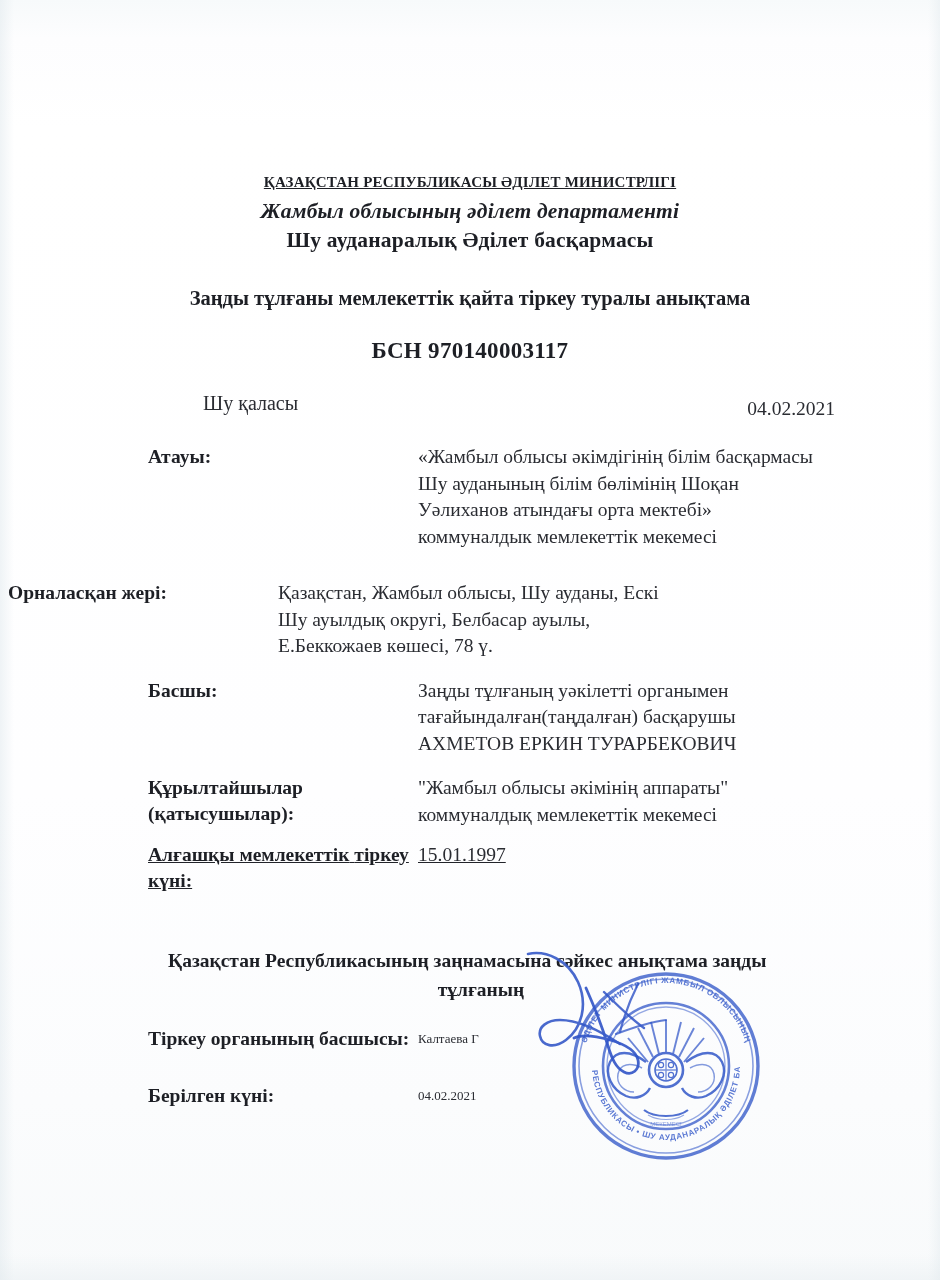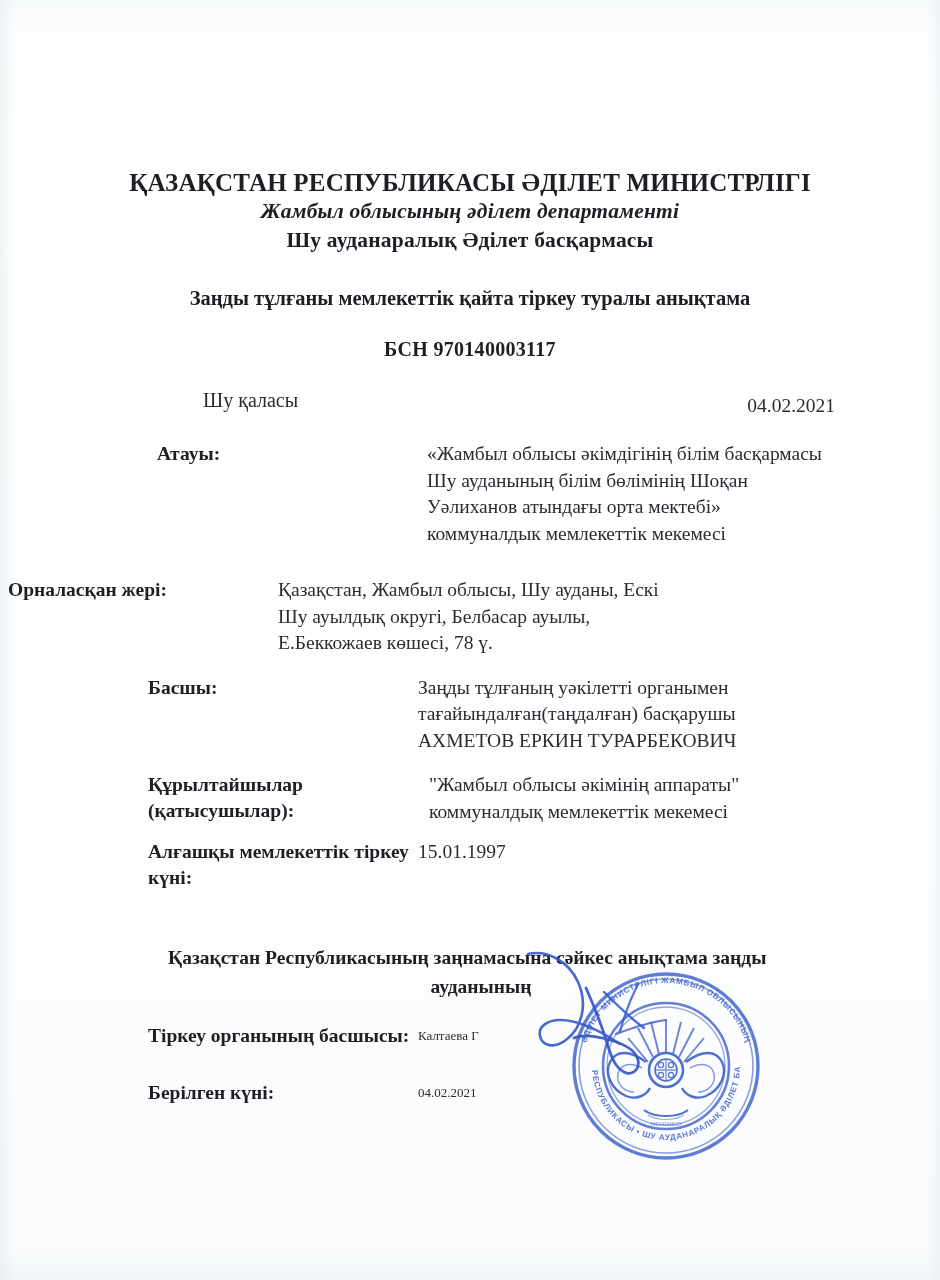--- a/index.html
+++ b/index.html
@@ -46,38 +46,38 @@
     text-align: center;
     padding-top: 168px;
   }
   .header-line {
     font-weight: bold;
     font-size: 21.5px;
     letter-spacing: .2px;
     line-height: 29px;
     color: #1d1f25;
   }
-  .header-line.l1 { font-size: 25px; }
+  .header-line.l1 { font-size: 15px; text-decoration: underline; }
   .header-line.l2 { font-size: 21.5px; font-style: italic; }
   .header-line.l3 { font-size: 21.5px; }
 
   .doc-title {
     margin-top: 29px;
     text-align: center;
     font-weight: bold;
     font-size: 20.5px;
     line-height: 28px;
     color: #1d1f25;
   }
 
   .bin-line {
     margin-top: 26px;
     text-align: center;
     font-weight: bold;
-    font-size: 20px;
+    font-size: 23px;
     letter-spacing: .3px;
     color: #1d1f25;
   }
 
   
   .city-date {
     position: relative;
     margin-top: 28px;
     height: 30px;
   }
@@ -119,25 +119,25 @@
   }
   .row .value {
     flex: 1 1 auto;
     font-size: 19.5px;
     line-height: 26.5px;
     color: #2a2c32;
     max-width: 485px;
   }
   .row .value .vline { display: block; white-space: nowrap; }
 
-  .row.r-name     { margin-bottom: 30px; margin-left: 9px; }
+  .row.r-name     { margin-bottom: 30px; }
   .row.r-address  { margin-bottom: 18px; padding-left: 8px; }
   .row.r-head     { margin-bottom: 18px; }
-  .row.r-founders { margin-bottom: 14px; gap: 11px; }
-  .row.r-regdate  { margin-bottom: 0; }
+  .row.r-founders { margin-bottom: 14px; }
+  .row.r-regdate  { margin-bottom: 0; text-decoration: underline; }
 
   
   .statement {
     margin-top: 52px;
     padding: 0 96px 0 118px;
     text-align: center;
     font-weight: bold;
     font-size: 19.5px;
     line-height: 29px;
     color: #1d1f25;
@@ -249,21 +249,21 @@
           <span class="vline">Алғашқы мемлекеттік</span>
           <span class="vline">тіркеу күні:</span>
         </div>
         <div class="value">15.01.1997</div>
       </div>
 
     </div>
 
     <div class="statement">
       <span class="sline s1">Қазақстан Республикасының заңнамасына сәйкес анықтама заңды</span>
-      <span class="sline s3">ауданының</span>
+      <span class="sline s3">тұлғаның</span>
     </div>
 
     <div class="footer rows">
 
       <div class="row">
         <div class="label">
           <span class="vline">Тіркеу органының</span>
           <span class="vline">басшысы:</span>
         </div>
         <div class="value">Калтаева Г</div>

